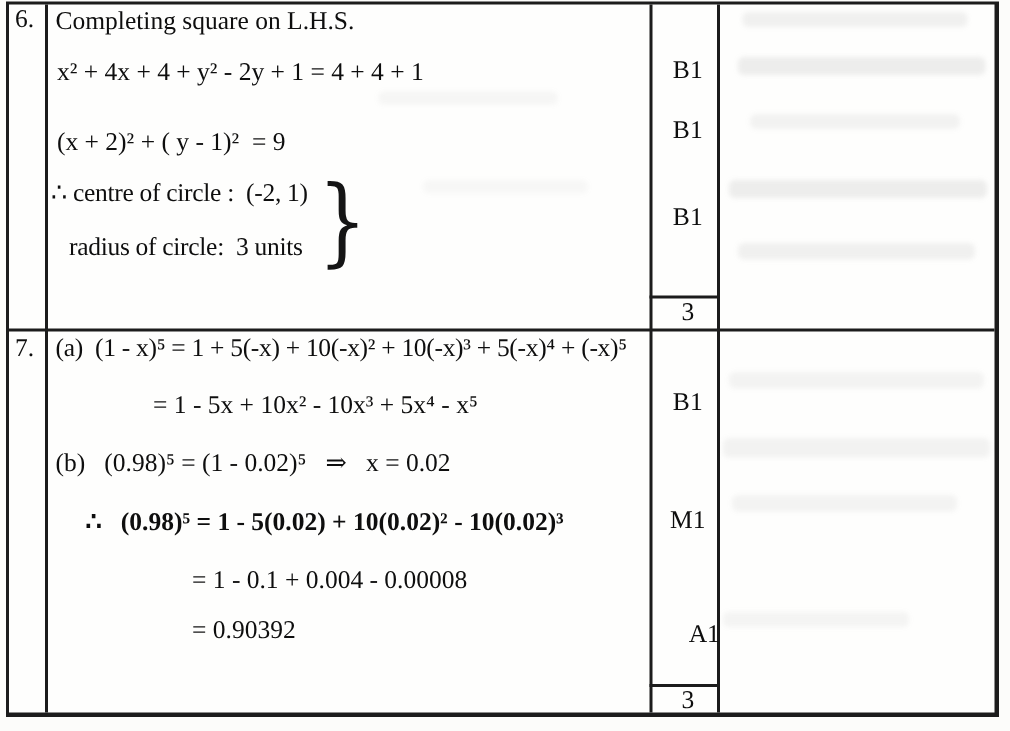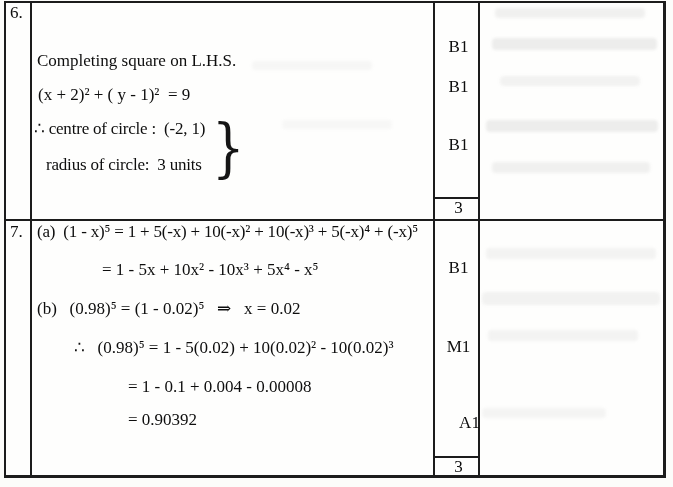--- a/index.html
+++ b/index.html
@@ -80,36 +80,37 @@
     <div class="vline" style="left:24px;"></div>
     <div class="vline" style="left:427px;"></div>
     <div class="vline" style="left:472px;"></div>
 
     <div class="hline" style="left:0; right:0; top:216px;"></div>
 
     <div class="hline" style="left:427px; width:47px; top:194px;"></div>
     <div class="hline" style="left:427px; width:47px; top:453px;"></div>
 
     <span class="t" style="left:4px;  top:0px;">6.</span>
-    <span class="t" style="left:31px; top:1px;margin-top:47px;">Completing square on L.H.S.</span>
+    <span class="t" style="left:31px; top:1px;">Completing square on L.H.S.</span>
+    <span class="t" style="left:32px; top:35px;">x² + 4x + 4 + y² - 2y + 1 = 4 + 4 + 1</span>
     <span class="t" style="left:32px; top:82px;">(x + 2)² + ( y - 1)²  = 9</span>
     <span class="t tight" style="left:28px; top:116px;">∴ centre of circle :  (-2, 1)</span>
     <span class="t tight" style="left:40px; top:152px;">radius of circle:  3 units</span>
     <span class="brace" style="left:206px; top:114px;">}</span>
 
     <span class="t mark" style="top:34px;">B1</span>
     <span class="t mark" style="top:74px;">B1</span>
     <span class="t mark" style="top:132px;">B1</span>
     <span class="t mark" style="top:195px;">3</span>
 
     <span class="t" style="left:4px;  top:219px;">7.</span>
     <span class="t tight" style="left:31px; top:219px;">(a)  (1 - x)⁵ = 1 + 5(-x) + 10(-x)² + 10(-x)³ + 5(-x)⁴ + (-x)⁵</span>
     <span class="t" style="left:96px;  top:257px;">= 1 - 5x + 10x² - 10x³ + 5x⁴ - x⁵</span>
     <span class="t" style="left:31px;  top:296px;">(b)   (0.98)⁵ = (1 - 0.02)⁵   ⇒   x = 0.02</span>
-    <span class="t" style="left:68px;  top:335px;">∴   (0.98)⁵ = 1 - 5(0.02) + 10(0.02)² - 10(0.02)³</span>
+    <span class="t" style="left:51px;  top:335px;font-weight:bold;">∴   (0.98)⁵ = 1 - 5(0.02) + 10(0.02)² - 10(0.02)³</span>
     <span class="t" style="left:122px; top:374px;">= 1 - 0.1 + 0.004 - 0.00008</span>
     <span class="t" style="left:122px; top:407px;">= 0.90392</span>
 
     <span class="t mark" style="top:255px;">B1</span>
     <span class="t mark" style="top:334px;">M1</span>
     <span class="t mark" style="top:410px;padding-left:11px;">A1</span>
     <span class="t mark" style="top:454px;">3</span>
 
     <div class="smudge" style="left:489px; top:5px;   width:150px; height:10px; background:rgba(120,120,120,0.10);"></div>
     <div class="smudge" style="left:486px; top:35px;  width:165px; height:12px; background:rgba(120,120,120,0.13);"></div>

